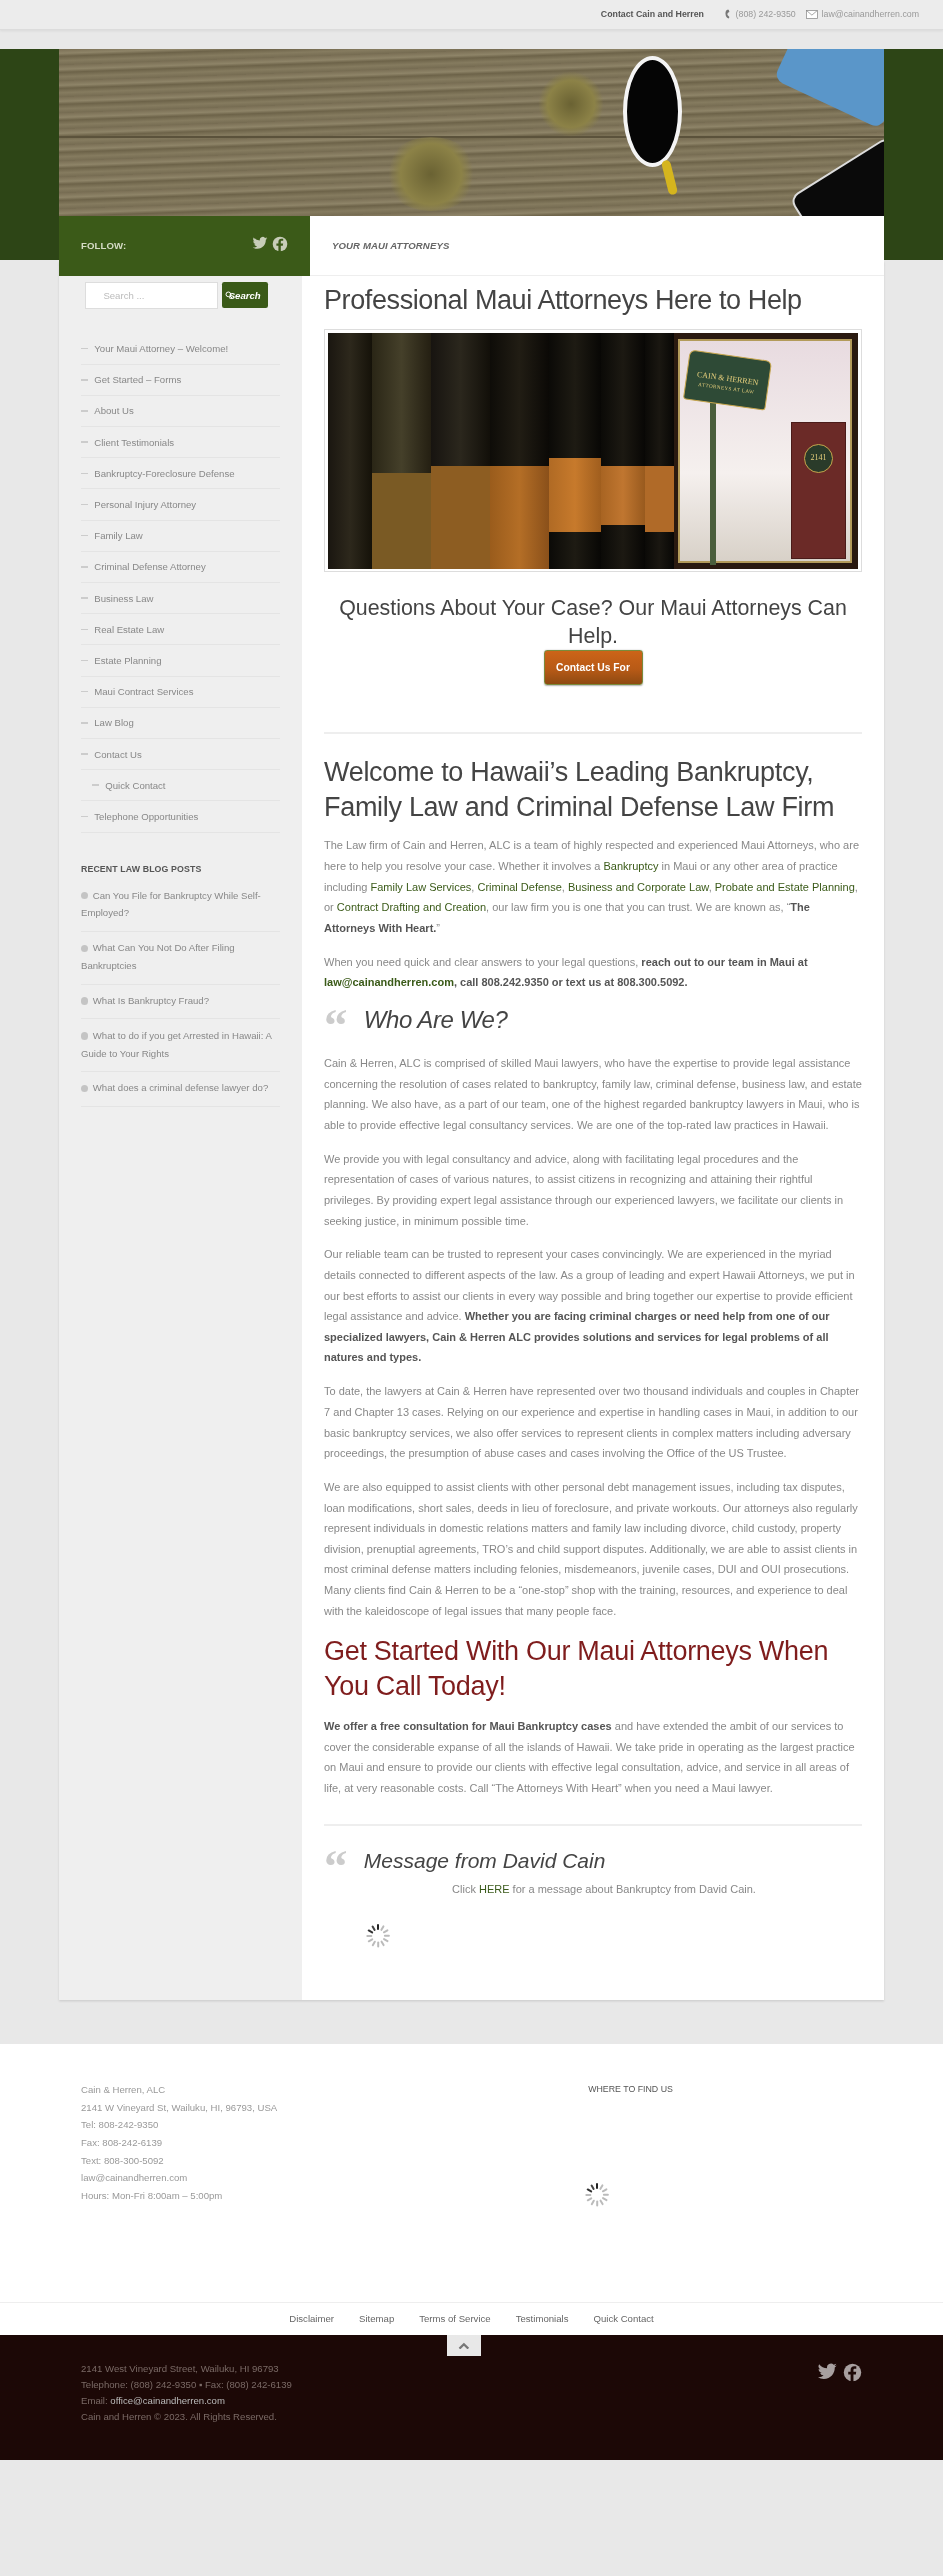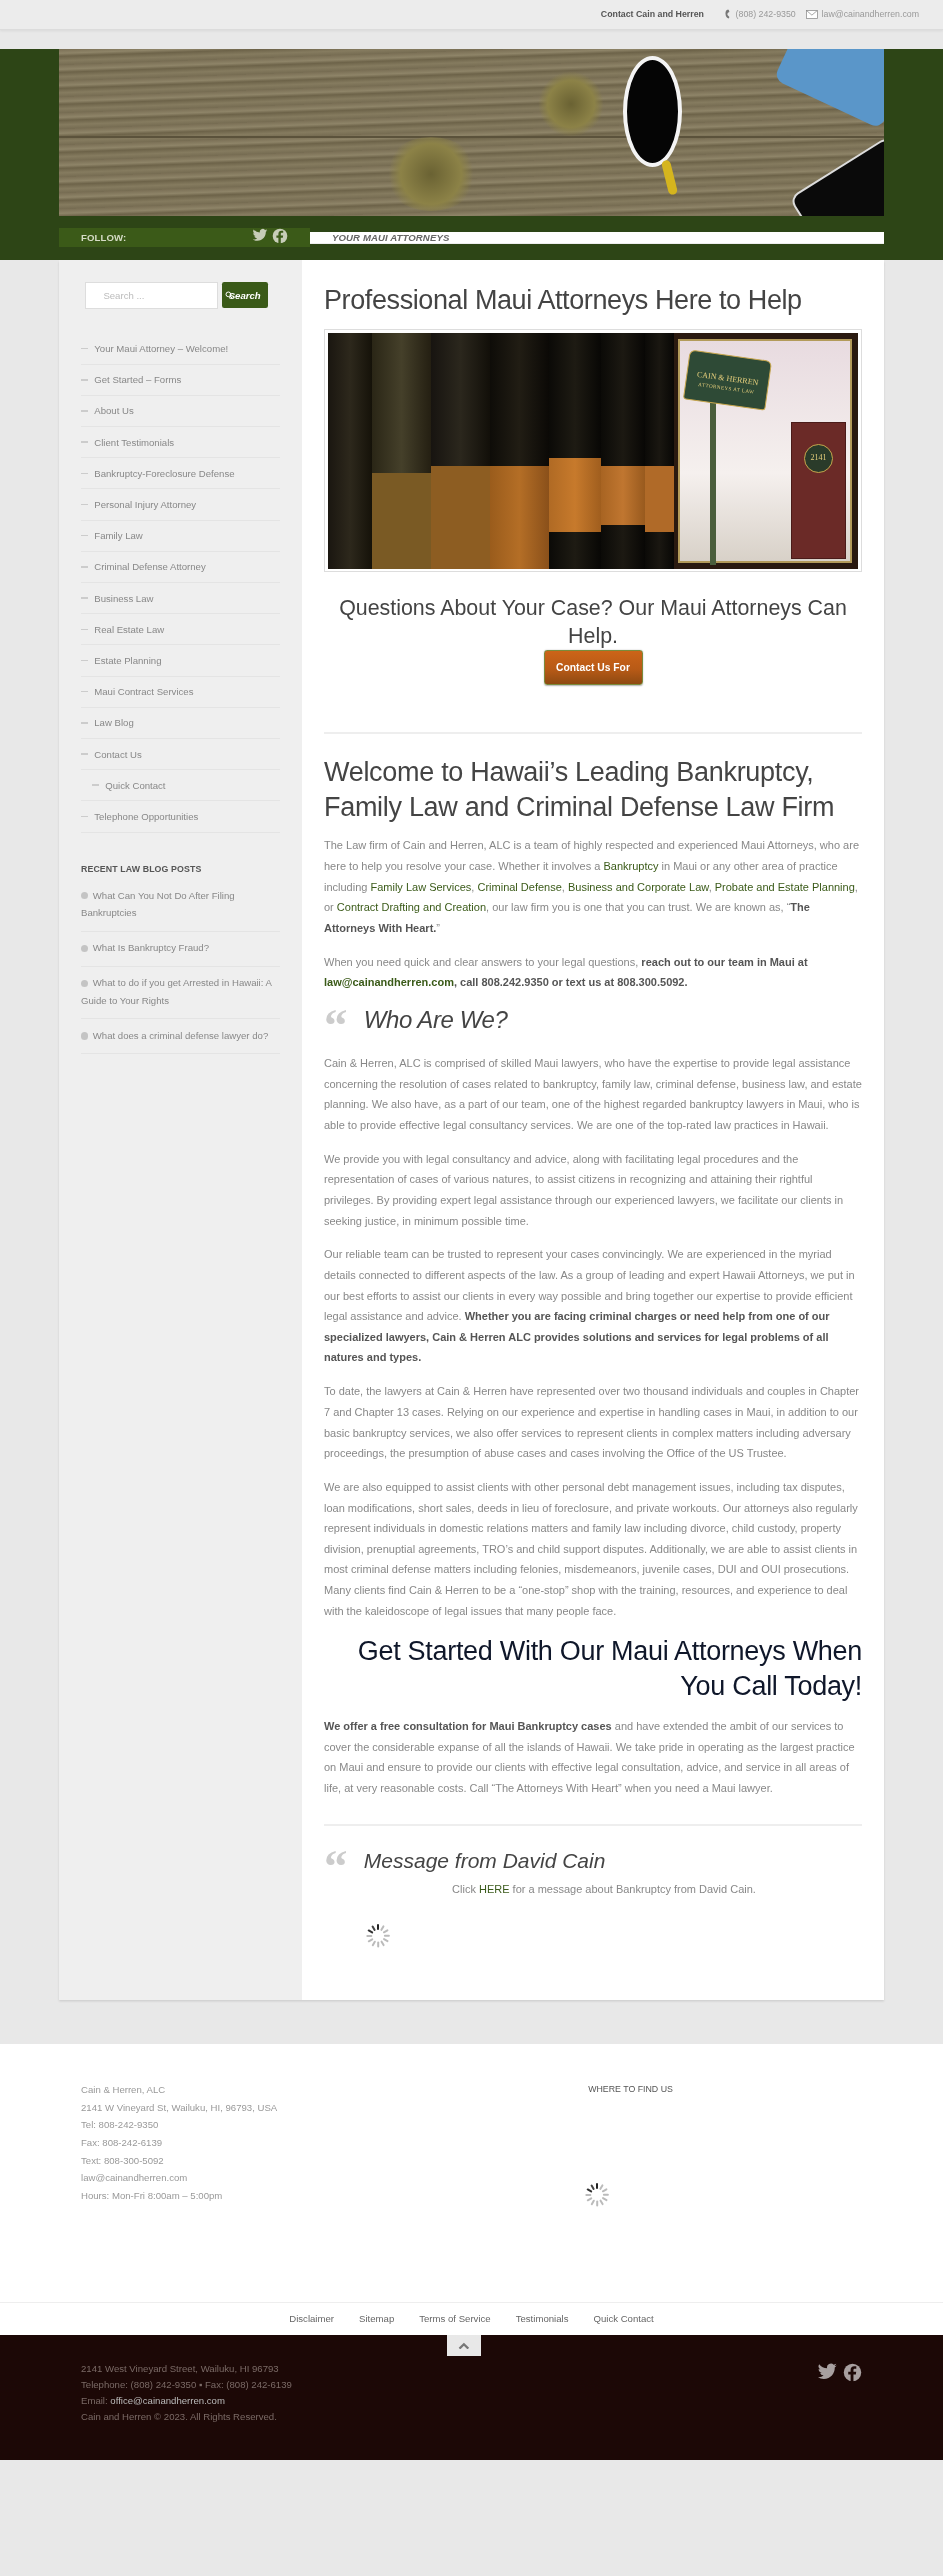--- a/index.html
+++ b/index.html
@@ -21,21 +21,21 @@
   .banner { height: 167px; position: relative; overflow: hidden;
     background: repeating-linear-gradient(178deg, #7a6f55 0px, #8e8468 4.4px, #6d6349 7.4px, #857b5f 11.8px, #766c52 16px);
   }
   .banner .plank-line { position: absolute; left: 0; right: 0; top: 87px; height: 2.2px; background: #5b523b; }
   .banner .knot { position: absolute; border-radius: 50%; background: radial-gradient(circle, #6a6233 0%, #8c8247 50%, transparent 70%); }
   .banner .cup { position: absolute; left: 564px; top: 7.4px; width: 59px; height: 111px; border-radius: 50%; background: #050505; border: 4.4px solid #f4f4f4; }
   .banner .cup-handle { position: absolute; left: 606px; top: 111px; width: 8.8px; height: 35px; border-radius: 4.4px; background: #d5b51e; transform: rotate(-14deg); }
   .banner .tablet { position: absolute; left: 726px; top: -22px; width: 118px; height: 81px; background: #5a96c9; border-radius: 10.3px; transform: rotate(25deg); }
   .banner .phone { position: absolute; left: 744px; top: 111px; width: 118px; height: 88px; background: #0a0a0a; border: 2.2px solid #dcdcdc; border-radius: 10.3px; transform: rotate(-32deg); }
 
-  .header-row { display: flex; height: 44px; align-items: center; }
+  .header-row { display: flex; height: 60px; }
   .follow-box { width: 251px; background: #3b5a18; display: flex; align-items: center; justify-content: space-between; padding: 0 22px; }
   .follow-label { color: #d6dcc6; font-size: 9.6px; font-weight: bold; letter-spacing: 0.1px; }
   .follow-icons { display: flex; gap: 4.4px; }
   .page-tag-box { flex: 1; background: #ffffff; display: flex; align-items: center; padding-left: 22px; border-bottom: 0.7px solid #eee; font-style: italic; }
   .page-tag { font-size: 9.6px; font-weight: bold; color: #666; letter-spacing: 0.1px; }
 
   
   .main-wrap { width: 825px; margin: 0 auto; display: flex; background: #fff; box-shadow: 0 1.5px 2.2px rgba(0,0,0,0.12); }
   .sidebar { width: 251px; background: #efefef; padding: 22px 22px 29.5px 22px; }
   .content { flex: 1; padding: 22px 22px 52px 22px; }
@@ -75,21 +75,21 @@
 
   h2.welcome { font-size: 27px; font-weight: normal; color: #444; line-height: 35px; letter-spacing: -0.3px; margin-bottom: 10.3px; }
   p.body { font-size: 11px; line-height: 20.6px; color: #888; margin-bottom: 13.3px; }
   p.body b { color: #555; }
   p.body a { color: #3a5a18; }
 
   .quote-head { display: flex; align-items: center; margin: 1.5px 0 19px 0; }
   .quote-mark { font-family: "Liberation Serif", serif; font-size: 47px; font-weight: bold; color: #ccc; line-height: 29.5px; height: 22px; width: 29.5px; margin-right: 10.3px; margin-top: 4.4px; }
   .quote-title { font-size: 24px; font-style: italic; color: #444; font-weight: normal; letter-spacing: -0.4px; }
 
-  h2.get-started { font-size: 27px; font-weight: normal; color: #0f172a; line-height: 35px; letter-spacing: -0.3px; margin: 7.4px 0 11.8px 0; text-align: right; }
+  h2.get-started { font-size: 27px; font-weight: normal; color: #7f1d1d; line-height: 35px; letter-spacing: -0.3px; margin: 7.4px 0 11.8px 0; }
   .message-title { font-size: 21px; font-style: italic; color: #444; font-weight: normal; }
   .msg-line { text-align: center; font-size: 11px; color: #888; margin: 8.8px 0 29.5px 22px; }
   .spinner { margin-left: 43px; width: 23.6px; height: 23.6px; position: relative; }
   .spinner i { position: absolute; left: 10.3px; top: 0; width: 2.2px; height: 5.9px; background: #bbb; border-radius: 1.5px; transform-origin: 1.1px 11.8px; }
 
   
   .footer-gap { height: 44px; }
   .footer-main { background: #fff; padding: 37px 81px 0 81px; height: 258px; display: flex; }
   .footer-col-left { width: 402px; font-size: 9.6px; color: #999; line-height: 17.7px; }
   .footer-col-left a { color: #999; }
@@ -236,20 +236,21 @@
           <span>Quick Contact</span>
         </li>
       <li class="nav-item">
           <span class="dash"></span>
           <span>Telephone Opportunities</span>
         </li>
     </ul>
 
     <div class="widget-title">RECENT LAW BLOG POSTS</div>
     <div>
+      <div class="post-item"><span class="clock"></span><span>Can You File for Bankruptcy While Self-Employed?</span></div>
       <div class="post-item"><span class="clock"></span><span>What Can You Not Do After Filing Bankruptcies</span></div>
       <div class="post-item"><span class="clock"></span><span>What Is Bankruptcy Fraud?</span></div>
       <div class="post-item"><span class="clock"></span><span>What to do if you get Arrested in Hawaii: A Guide to Your Rights</span></div>
       <div class="post-item"><span class="clock"></span><span>What does a criminal defense lawyer do?</span></div>
     </div>
   </aside>
 
   <main class="content">
     <h1 class="page-title">Professional Maui Attorneys Here to Help</h1>
 

